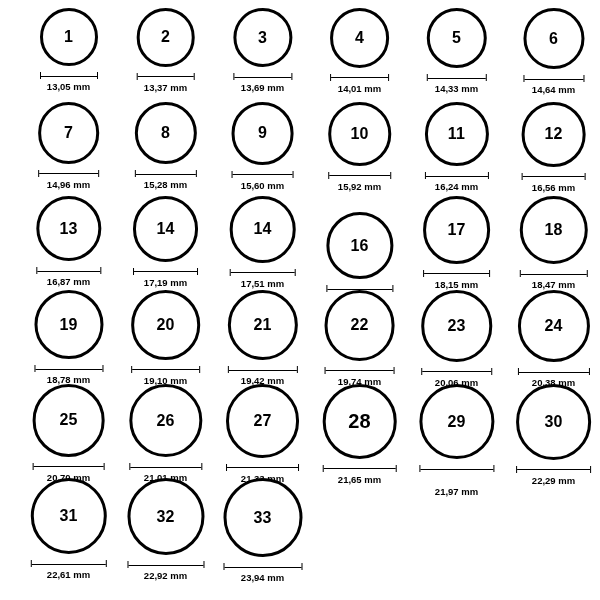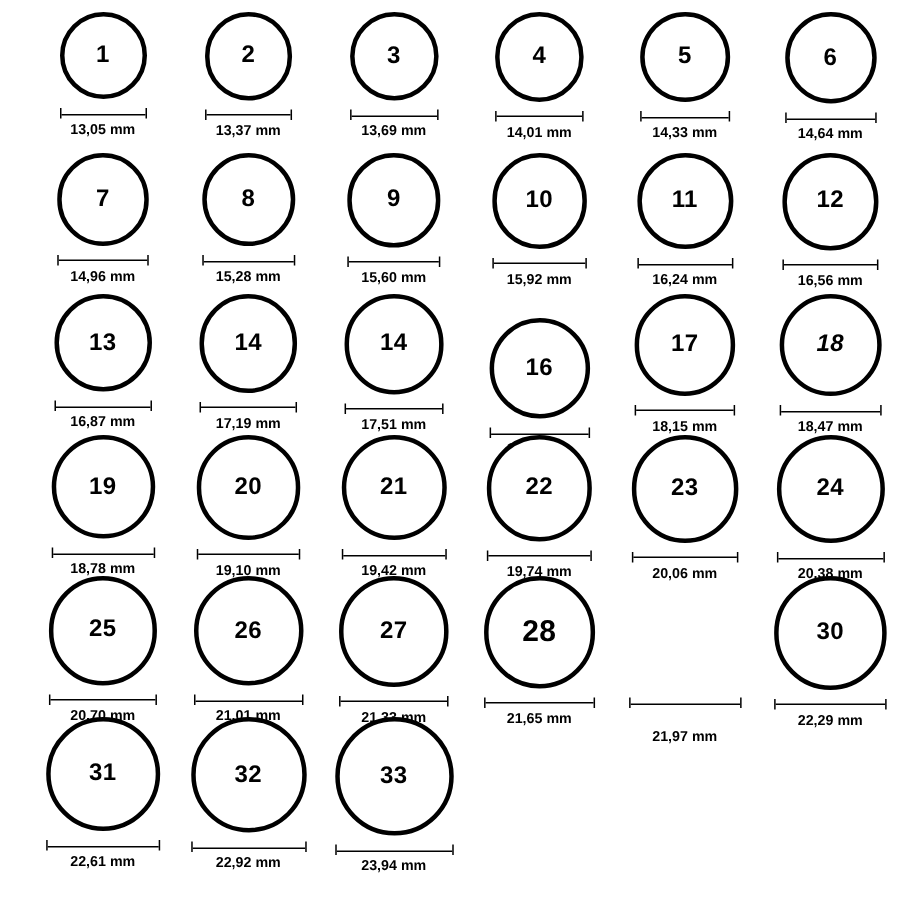--- a/index.html
+++ b/index.html
@@ -187,21 +187,21 @@
       <div class="mm-label" style="top: 83.2176px;">17,83 mm</div>
     </div>
     <div class="cell" style="left: 408px; top: 196px; width: 97px; height: 94px;">
       <div class="ring" style="width: 67.8347px; height: 67.8347px; border-width: 3.2px;">
         <span class="ring-label" style="font-size: 16px;">17</span>
       </div>
       <div class="measure" style="width: 67.8347px; top: 73.8347px;"></div>
       <div class="mm-label" style="top: 83.8347px;">18,15 mm</div>
     </div>
     <div class="cell" style="left: 505px; top: 196px; width: 97px; height: 94px;">
-      <div class="ring" style="width: 68.4518px; height: 68.4518px; border-width: 3.2px; font-style: italic;">
+      <div class="ring" style="width: 68.4518px; height: 68.4518px; border-width: 3.2px;">
         <span class="ring-label" style="font-size: 16px;">18</span>
       </div>
       <div class="measure" style="width: 68.4518px; top: 74.4518px;"></div>
       <div class="mm-label" style="top: 84.4518px;">18,47 mm</div>
     </div>
     <div class="cell" style="left: 20px; top: 290px; width: 97px; height: 94px;">
       <div class="ring" style="width: 69.0496px; height: 69.0496px; border-width: 3.2px;">
         <span class="ring-label" style="font-size: 16px;">19</span>
       </div>
       <div class="measure" style="width: 69.0496px; top: 75.0496px;"></div>
@@ -264,20 +264,23 @@
       <div class="mm-label" style="top: 89.9669px;">21,33 mm</div>
     </div>
     <div class="cell" style="left: 311px; top: 384px; width: 97px; height: 94px;">
       <div class="ring" style="width: 74.584px; height: 74.584px; border-width: 3.5px;">
         <span class="ring-label" style="font-size: 20px;">28</span>
       </div>
       <div class="measure" style="width: 74.584px; top: 80.584px;"></div>
       <div class="mm-label" style="top: 90.584px;">21,65 mm</div>
     </div>
     <div class="cell" style="left: 408px; top: 384px; width: 97px; height: 94px;">
+      <div class="ring" style="width: 75.2011px; height: 75.2011px; border-width: 3.5px;">
+        <span class="ring-label" style="font-size: 16px;">29</span>
+      </div>
       <div class="measure" style="width: 75.2011px; top: 81.2011px;"></div>
       <div class="mm-label" style="top: 91.2011px; margin-top: 12px;">21,97 mm</div>
     </div>
     <div class="cell" style="left: 505px; top: 384px; width: 97px; height: 94px;">
       <div class="ring" style="width: 75.8182px; height: 75.8182px; border-width: 3.5px;">
         <span class="ring-label" style="font-size: 16px;">30</span>
       </div>
       <div class="measure" style="width: 75.8182px; top: 81.8182px;"></div>
       <div class="mm-label" style="top: 91.8182px;">22,29 mm</div>
     </div>

